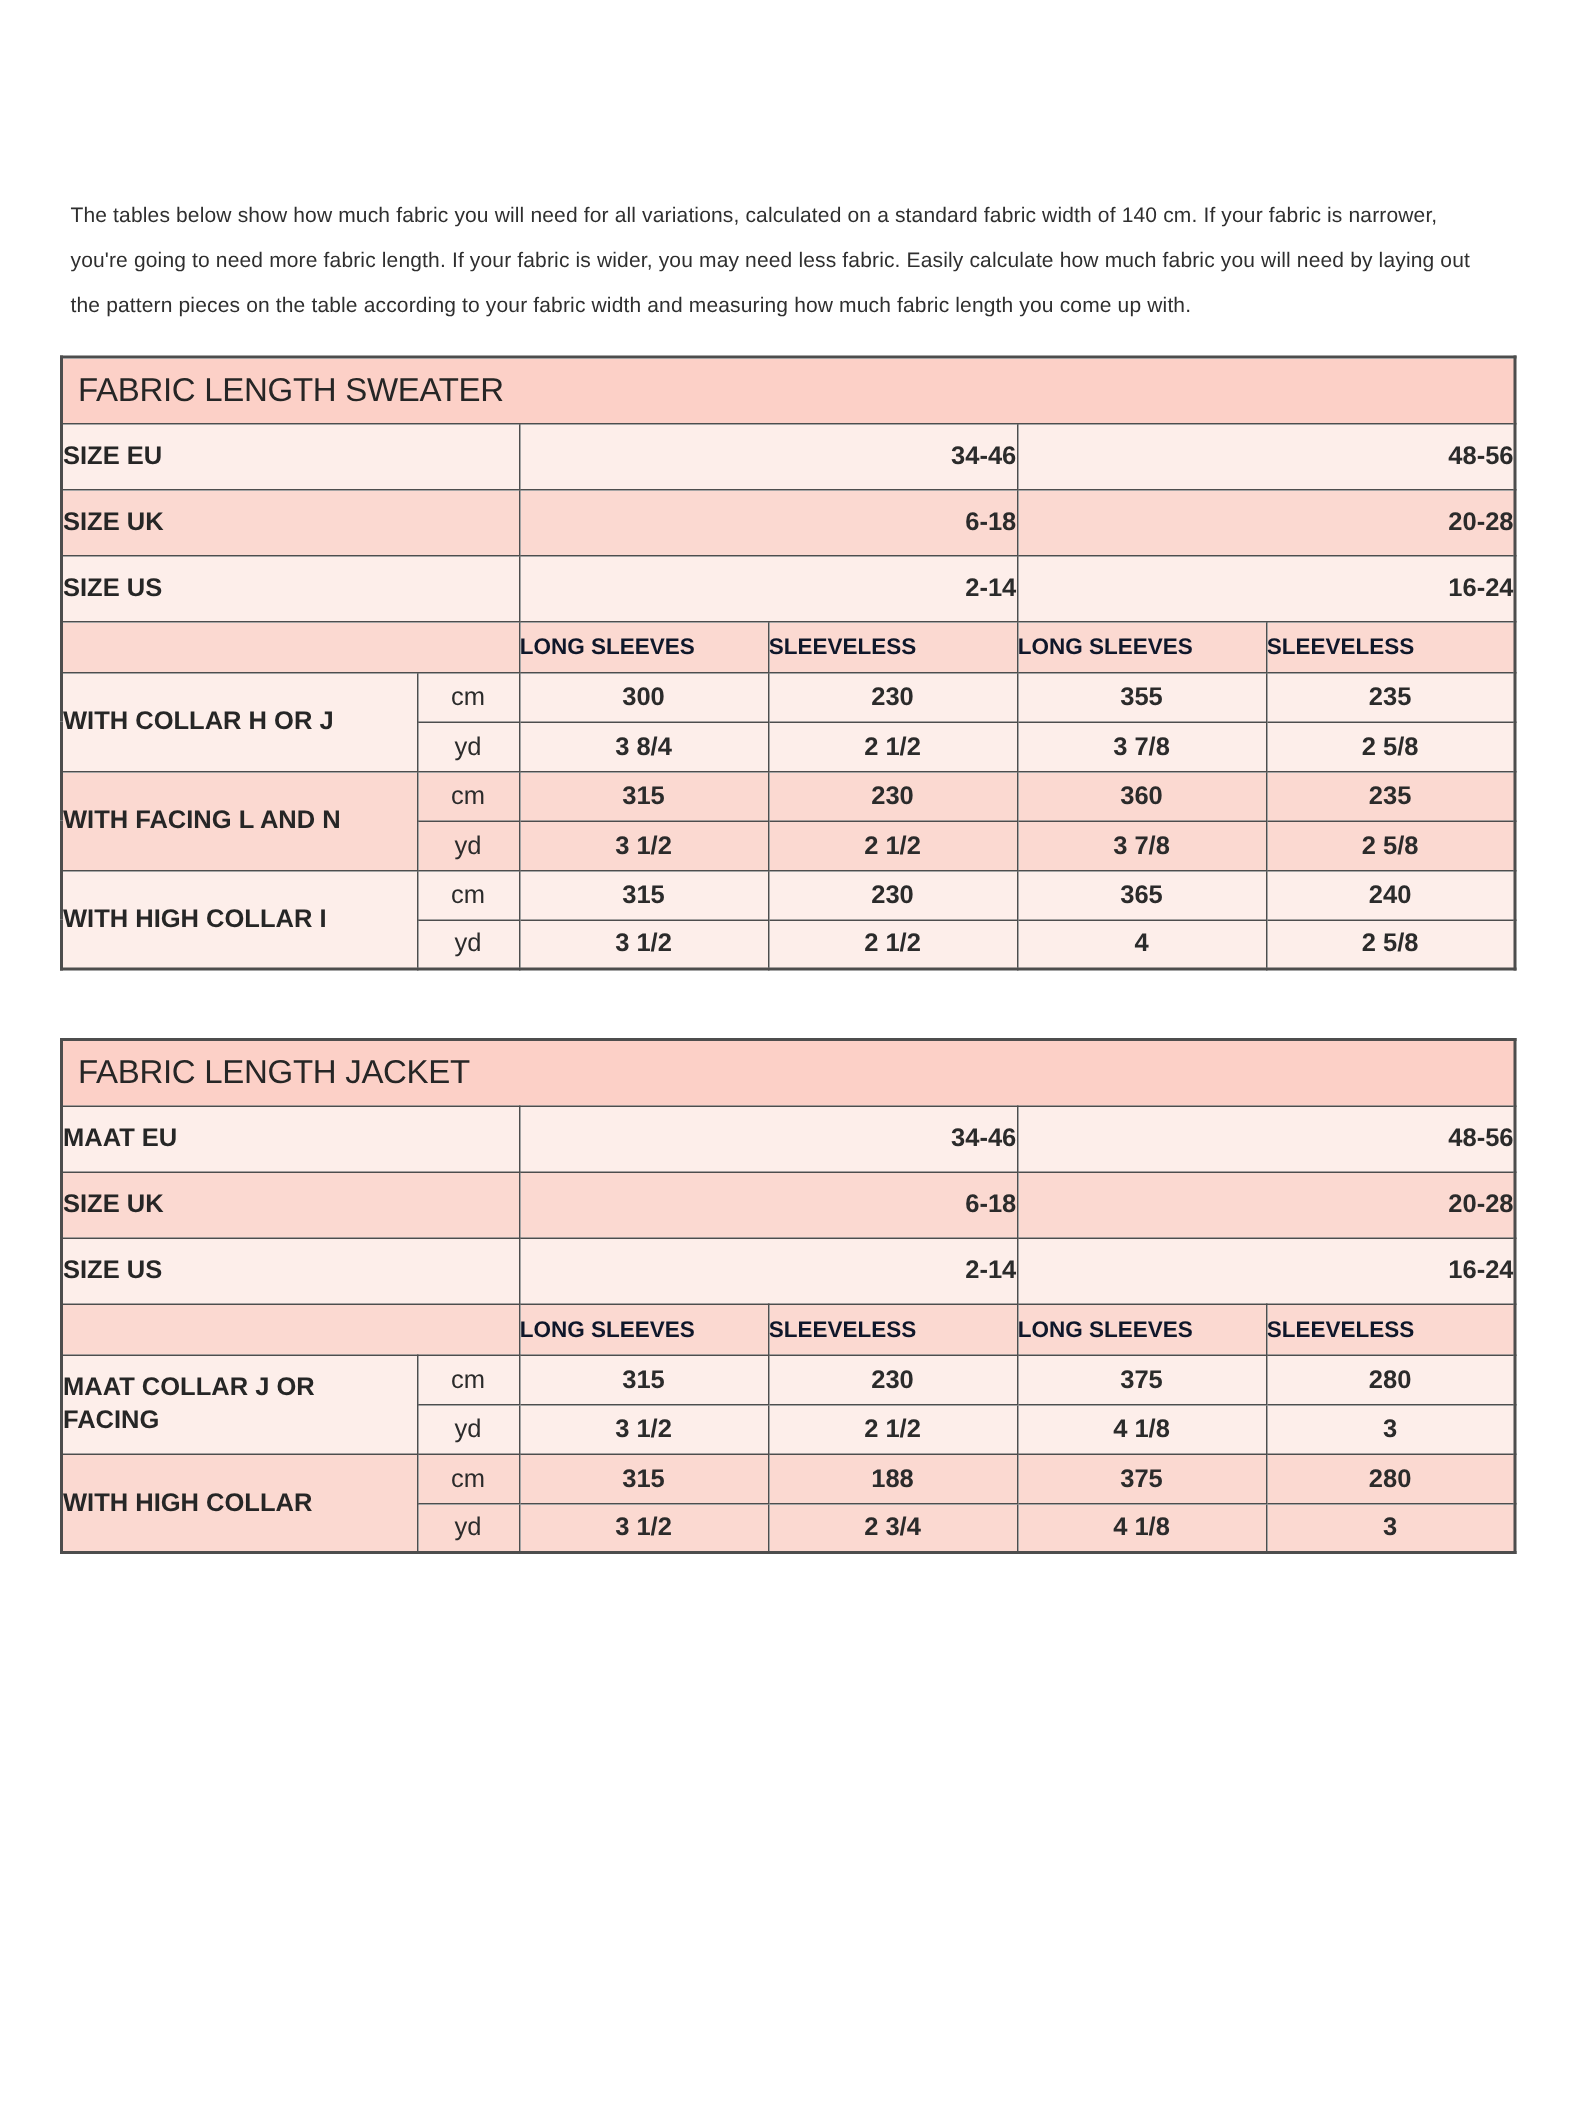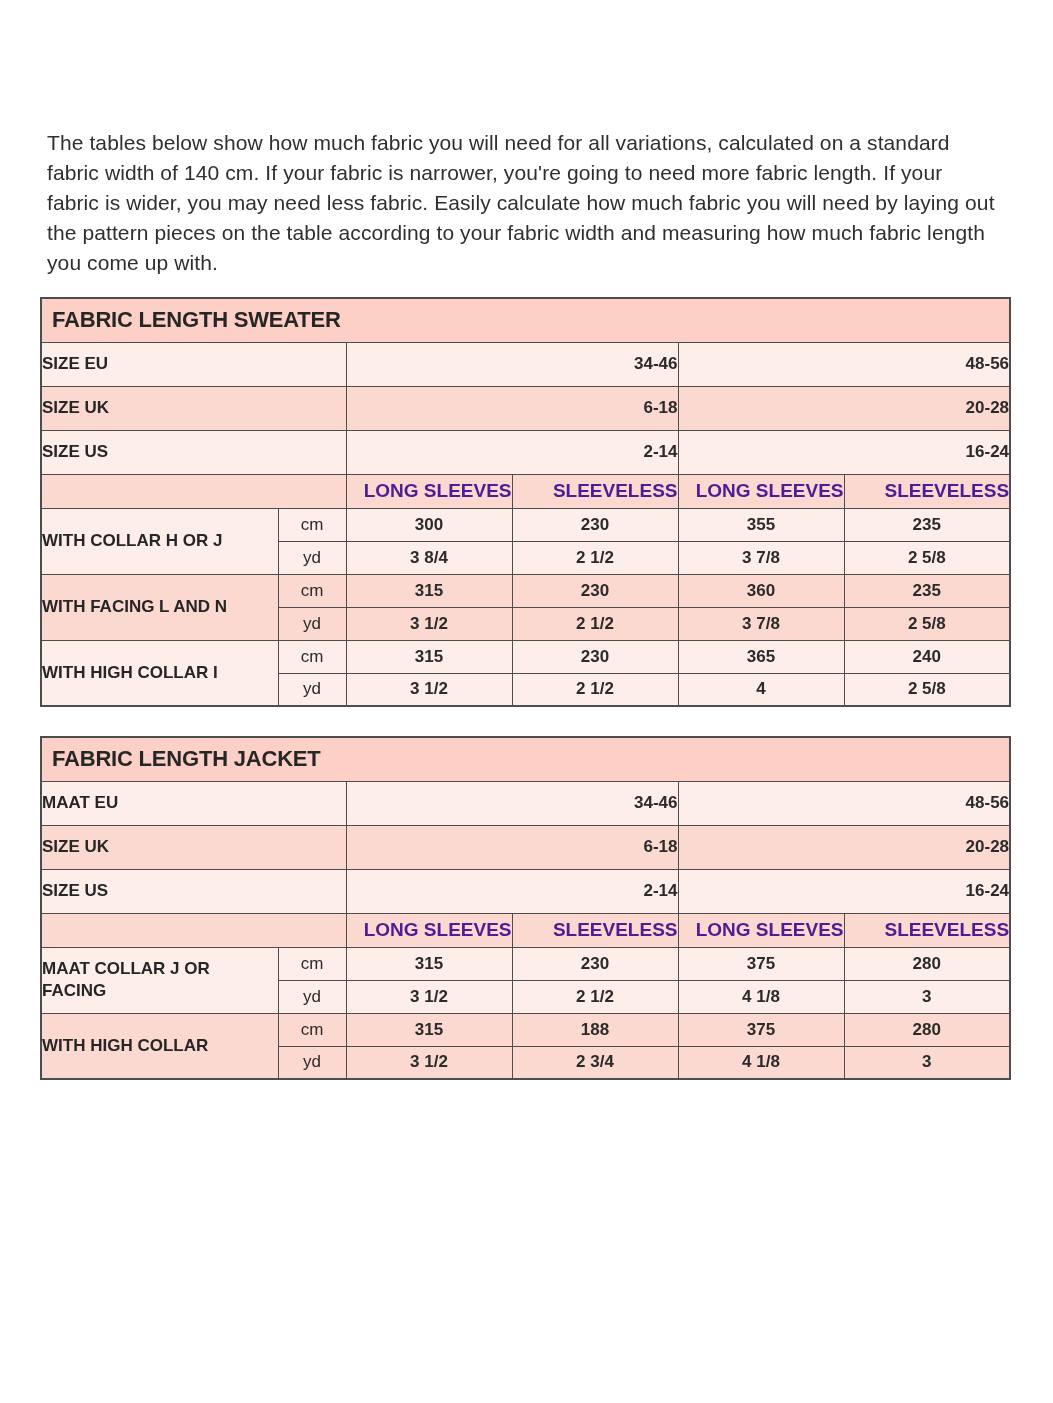--- a/index.html
+++ b/index.html
@@ -14,60 +14,60 @@
   .page {
     position: relative;
     width: 1053px;
     height: 1403px;
     overflow: hidden;
   }
   .intro {
     margin: 0;
     padding: 128px 0 0 47px;
     width: 948px;
-    font-size: 21px;
+    font-size: 14px;
     line-height: 30px;
     letter-spacing: 0.1px;
     color: #2f2f2f;
   }
   table.fabric {
     border-collapse: collapse;
     table-layout: fixed;
     width: 970px;
     margin-left: 40px;
     border: 2px solid #4d4d4d;
   }
   table.t1 { margin-top: 19px; }
-  table.t2 { margin-top: 29px; }
+  table.t2 { margin-top: 45px; }
   col.c-label { width: 237px; }
   col.c-unit  { width: 68px; }
   col.c-data  { width: 166px; }
   table.fabric td {
     border: 1px solid #4d4d4d;
     padding: 0;
     font-size: 17px;
     vertical-align: middle;
     overflow: hidden;
   }
   tr.r-title { height: 44px; }
   tr.r-title td {
     background: #fcd0c7;
-    font-weight: bold;
+    font-weight: normal;
     font-size: 22px;
     letter-spacing: -0.2px;
     padding-left: 10px;
     color: #262626;
   }
   tr.r-size { height: 44px; }
   tr.r-colhead { height: 34px; }
   tr.r-colhead td {
     font-weight: bold;
-    font-size: 19px;
-    text-align: right;
-    color: #4c1d95;
+    font-size: 15px;
+    text-align: left;
+    color: #0f172a;
   }
   tr.r-unitrow { height: 33px; }
   .bg-light td { background: #fdeeea; }
   .bg-med td   { background: #fbd9d1; }
   td.lbl {
     font-weight: bold;
     text-align: left;
     padding-left: 10px;
     padding-right: 8px;
     color: #262626;

